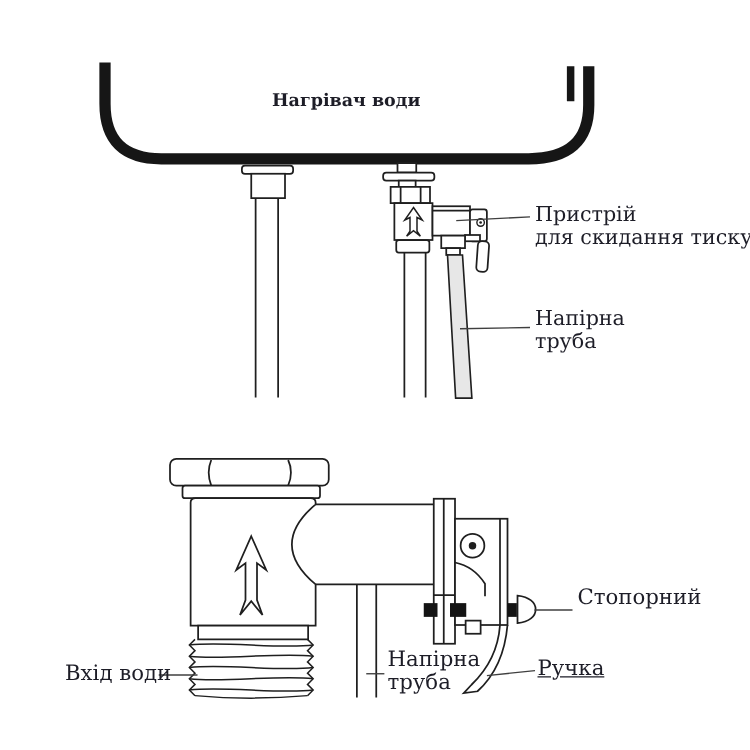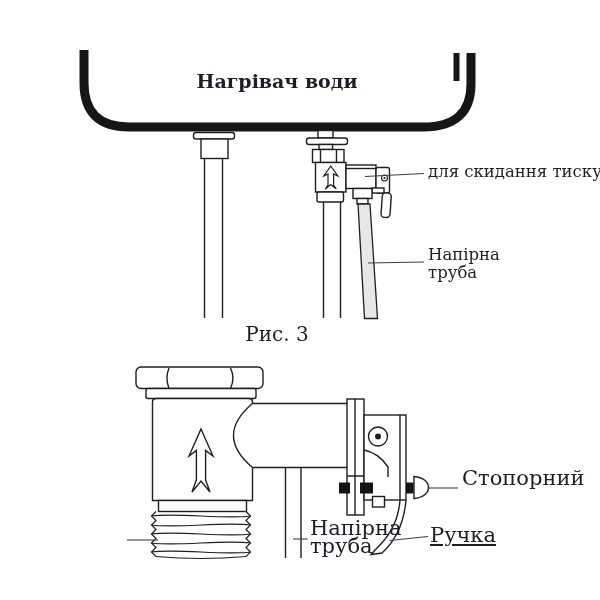--- a/index.html
+++ b/index.html
@@ -19,23 +19,23 @@
   
   .thick{fill:none;stroke:#161616;stroke-width:9;}
   .thick6{fill:none;stroke:#161616;stroke-width:6;}
   .part{fill:#fff;stroke:var(--line);stroke-width:1.4;}
   .ln{fill:none;stroke:var(--line);stroke-width:1.4;}
   .pipe-shaded{fill:var(--pipe_fill);stroke:var(--line);stroke-width:1.3;}
   .blackfill{fill:var(--screw_fill);stroke:none;}
   .dot{fill:var(--line);stroke:none;}
   .leader{fill:none;stroke:var(--leader);stroke-width:1.1;}
   
-  .lbl{position:absolute;color:var(--text);font-size:21px;line-height:18px;white-space:nowrap;}
+  .lbl{position:absolute;color:var(--text);font-size:17px;line-height:18px;white-space:nowrap;}
   .lbl .l2{display:block;}
-  .title{font-weight:bold;font-size:19px;text-align:center;}
+  .title{font-weight:bold;font-size:14px;text-align:center;}
   .caption{font-size:20px;text-align:center;}
   .small{font-size:16.5px;}
 </style>
 </head>
 <body>
 
 <div class="stage">
 
   <svg width="600" height="600" viewBox="0 0 600 600">
 
@@ -116,30 +116,31 @@
 
     <path class="leader" d="M127 540 H158"></path>
     <path class="leader" d="M293 539 H307.5"></path>
     <path class="leader" d="M427.5 488 H458"></path>
     <path class="leader" d="M389.5 540.5 L428 536.5"></path>
   </svg>
 
   <div class="lbl title" style="left:157px;top:72px;width:240px;">Нагрівач води</div>
 
   <div class="lbl small" style="left:428px;top:163px;">
+    <span>Пристрій</span>
     <span class="l2">для скидання тиску</span>
   </div>
 
   <div class="lbl small" style="left:428px;top:246px;">
     <span>Напірна</span>
     <span class="l2">труба</span>
   </div>
 
-  <div class="lbl caption" style="left:227px;top:325px;width:100px;">Рис. 3</div>
 
+  <div class="lbl" style="left:52px;top:530px;">Вхід води</div>
 
   <div class="lbl" style="left:310px;top:520px;line-height:17.5px;">
     <span>Напірна</span>
     <span class="l2">труба</span>
   </div>
 
   <div class="lbl" style="left:462px;top:469px;">
     <span>Стопорний</span>
   </div>
 

